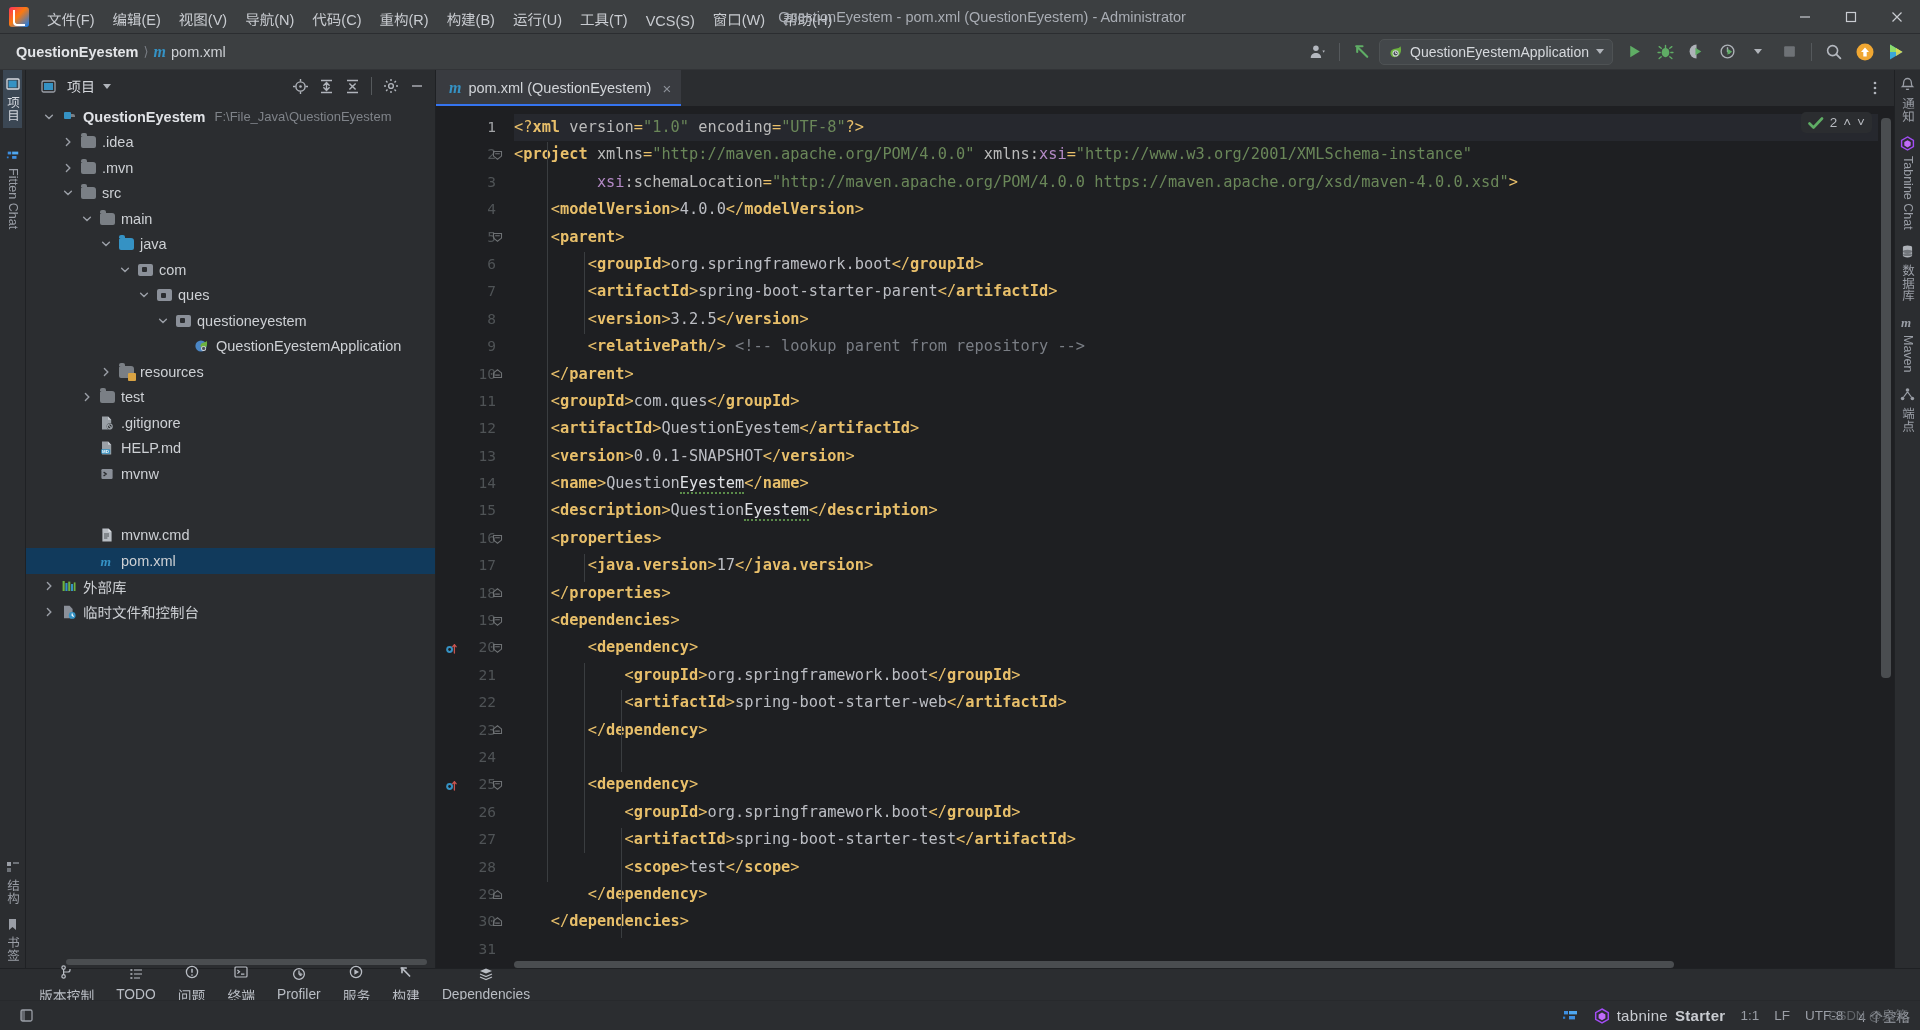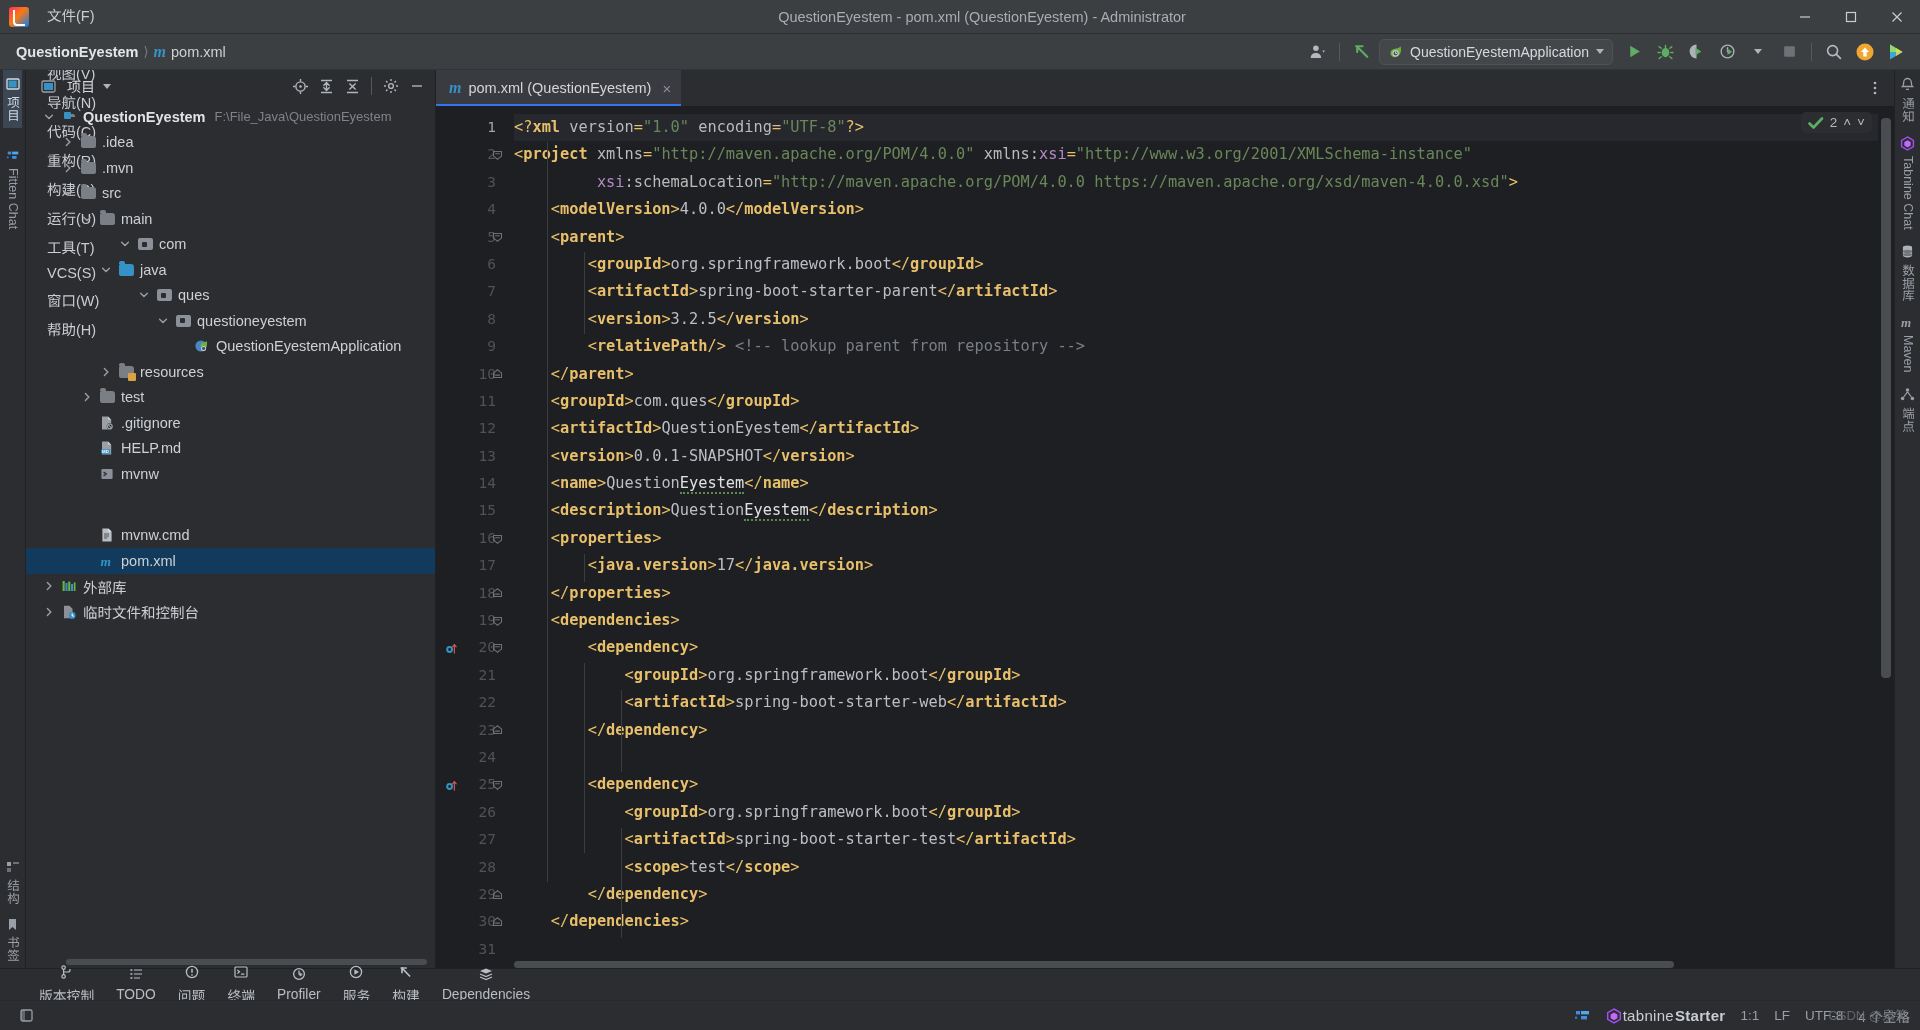--- a/index.html
+++ b/index.html
@@ -22,21 +22,21 @@
   .ij-logo {
     width: 20px; height: 20px; margin: 0 9px 0 9px; border-radius: 3px; flex: none;
     background: linear-gradient(135deg, #fe315d 0%, #f97a12 45%, #087cfa 100%);
     position: relative;
   }
   .ij-logo::after {
     content: ""; position: absolute; left: 4px; top: 3px; width: 10px; height: 14px;
     border-left: 2px solid #fff; border-bottom: 2px solid #fff;
     border-bottom-left-radius: 4px;
   }
-  .menubar { display: flex; align-items: flex-start; height: 100%; flex-direction: column; }
+  .menubar { display: flex; align-items: flex-end; height: 100%; }
   .menu-item {
     padding: 4px 9px; font-size: 14.5px; color: #c9ccd1; cursor: default;
     white-space: nowrap; border-radius: 3px;
   }
   .win-title {
     position: absolute; left: 0; right: 0; text-align: center;
     font-size: 14.5px; color: #a9adb4; pointer-events: none; margin-left: 44px;
   }
   .win-ctrls { margin-left: auto; display: flex; height: 100%; z-index: 2; }
   .win-btn {
@@ -192,21 +192,21 @@
   }
   .bb-item {
     display: flex; align-items: center; gap: 6px; padding: 3px 9px; border-radius: 4px;
     font-size: 13.8px; color: #b9bdc4; cursor: default; flex-direction: column;
   }
   .statusbar {
     height: 30px; background: #2b2d30; flex: none; display: flex; align-items: center;
     padding: 0 10px 0 14px; font-size: 13.5px; color: #9a9ea6; border-top: 1px solid #27292c;
   }
   .sb-right { margin-left: auto; display: flex; align-items: center; gap: 15px; }
-  .tabnine { display: flex; align-items: center; gap: 1px; font-size: 15px; color: #c9ccd1; letter-spacing: .3px;}
+  .tabnine { display: flex; align-items: center; gap: 7px; font-size: 15px; color: #c9ccd1; letter-spacing: .3px;}
   .watermark {
     position: absolute; font-size: 13px; color: #6c7075; opacity: .85;
     right: 12px; bottom: 6px; pointer-events: none;
   }
   .hexico { width: 16px; height: 16px; }
   svg { display: block; }
 </style>
 </head>
 <body>
 
@@ -479,41 +479,41 @@
             <span class="arrow">
               <svg width="10" height="10" viewBox="0 0 10 10">
                 <path d="M1.6 3.2 L5 6.6 L8.4 3.2" stroke="#9a9ea6" stroke-width="1.4" fill="none" stroke-linecap="round"></path>
               </svg>
             </span>
             <span class="nicon">
               <span class="fld"></span>
             </span>
             <span class="nlabel">main</span>
           </div>
+          <div class="node" style="padding-left: 75px;">
+            <span class="arrow">
+              <svg width="10" height="10" viewBox="0 0 10 10">
+                <path d="M1.6 3.2 L5 6.6 L8.4 3.2" stroke="#9a9ea6" stroke-width="1.4" fill="none" stroke-linecap="round"></path>
+              </svg>
+            </span>
+            <span class="nicon">
+              <span class="fld src"></span>
+            </span>
+            <span class="nlabel">java</span>
+          </div>
           <div class="node" style="padding-left: 94px;">
             <span class="arrow">
               <svg width="10" height="10" viewBox="0 0 10 10">
                 <path d="M1.6 3.2 L5 6.6 L8.4 3.2" stroke="#9a9ea6" stroke-width="1.4" fill="none" stroke-linecap="round"></path>
               </svg>
             </span>
             <span class="nicon">
               <span class="pkg"></span>
             </span>
             <span class="nlabel">com</span>
-          </div>
-          <div class="node" style="padding-left: 75px;">
-            <span class="arrow">
-              <svg width="10" height="10" viewBox="0 0 10 10">
-                <path d="M1.6 3.2 L5 6.6 L8.4 3.2" stroke="#9a9ea6" stroke-width="1.4" fill="none" stroke-linecap="round"></path>
-              </svg>
-            </span>
-            <span class="nicon">
-              <span class="fld src"></span>
-            </span>
-            <span class="nlabel">java</span>
           </div>
           <div class="node" style="padding-left: 113px;">
             <span class="arrow">
               <svg width="10" height="10" viewBox="0 0 10 10">
                 <path d="M1.6 3.2 L5 6.6 L8.4 3.2" stroke="#9a9ea6" stroke-width="1.4" fill="none" stroke-linecap="round"></path>
               </svg>
             </span>
             <span class="nicon">
               <span class="pkg"></span>
             </span>

